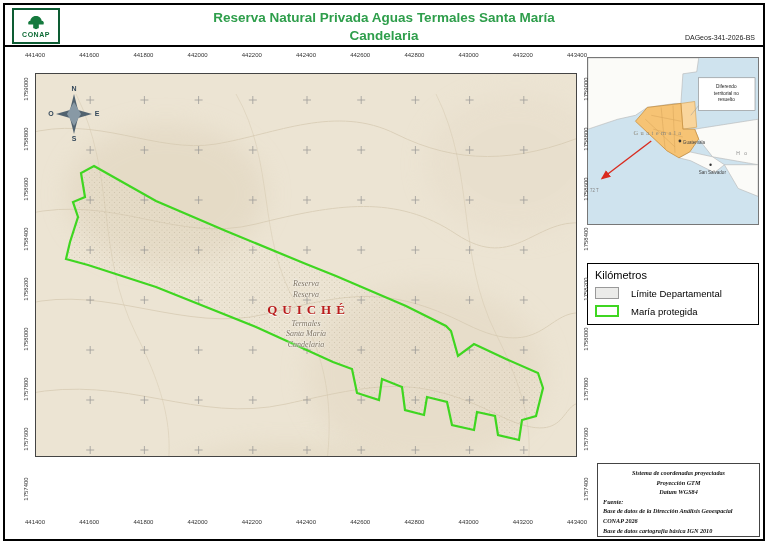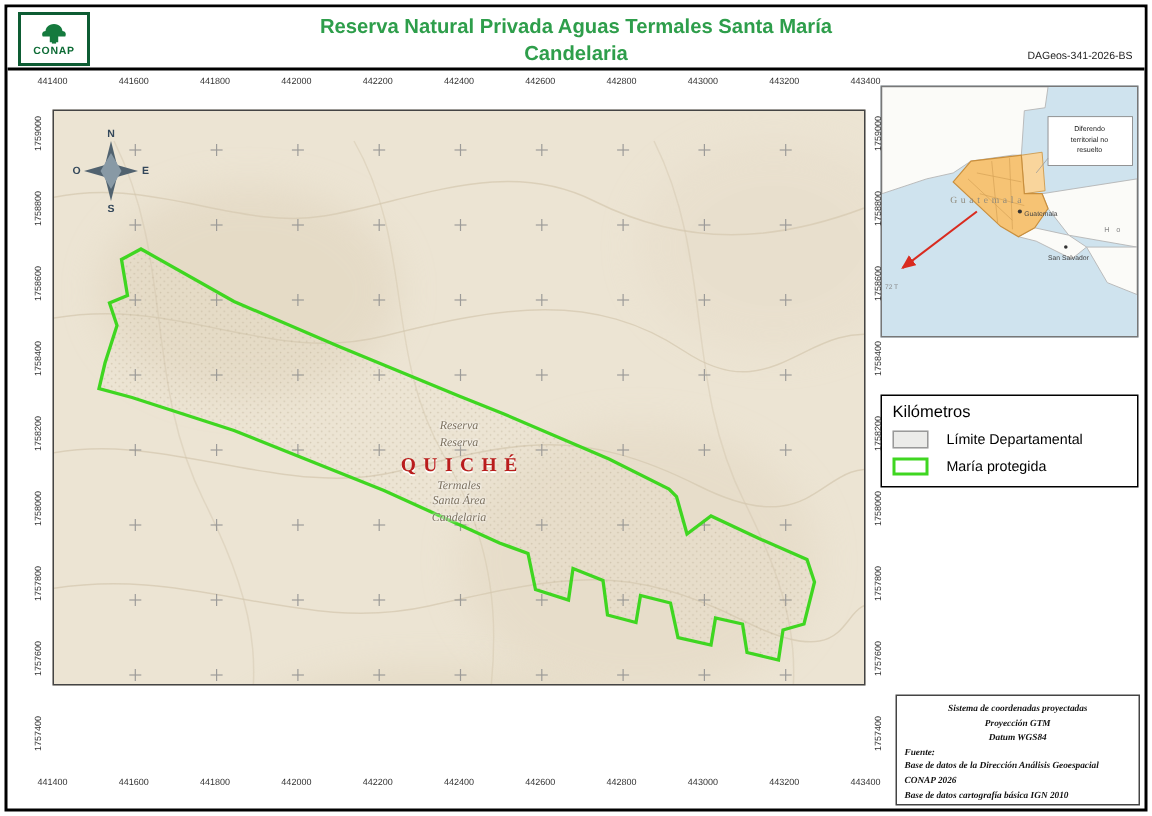--- a/index.html
+++ b/index.html
@@ -280,21 +280,21 @@
         <text x="51" y="34">E</text>
         <text x="5" y="34">O</text>
       </svg>
     </div>
 
     <div class="area-label" id="area-label">
         <div class="al-line">Reserva</div>
         <div class="al-line">Reserva</div>
         <div class="al-watermark">QUICHÉ</div>
         <div class="al-line">Termales</div>
-        <div class="al-line">Santa Área</div>
+        <div class="al-line">Santa María</div>
         <div class="al-line">Candelaria</div>
       </div>
     <div class="scalebar" id="scalebar">
         <div class="sb-num" style="left: 0px; top: 0px;">0</div>
         <div class="sb-num" style="left: 25px; top: 0px;">0.09</div>
         <div class="sb-num" style="left: 47px; top: 0px;">0.17</div>
         <div class="sb-num" style="left: 94px; top: 0px;">0.34</div>
         <div class="sb-unit" style="left: 103px; top: 0px;">Kilómetros</div>
         <div class="sb-bar">
           <div class="sb-seg" style="background: rgb(17, 17, 17); width: 25px;"></div>

